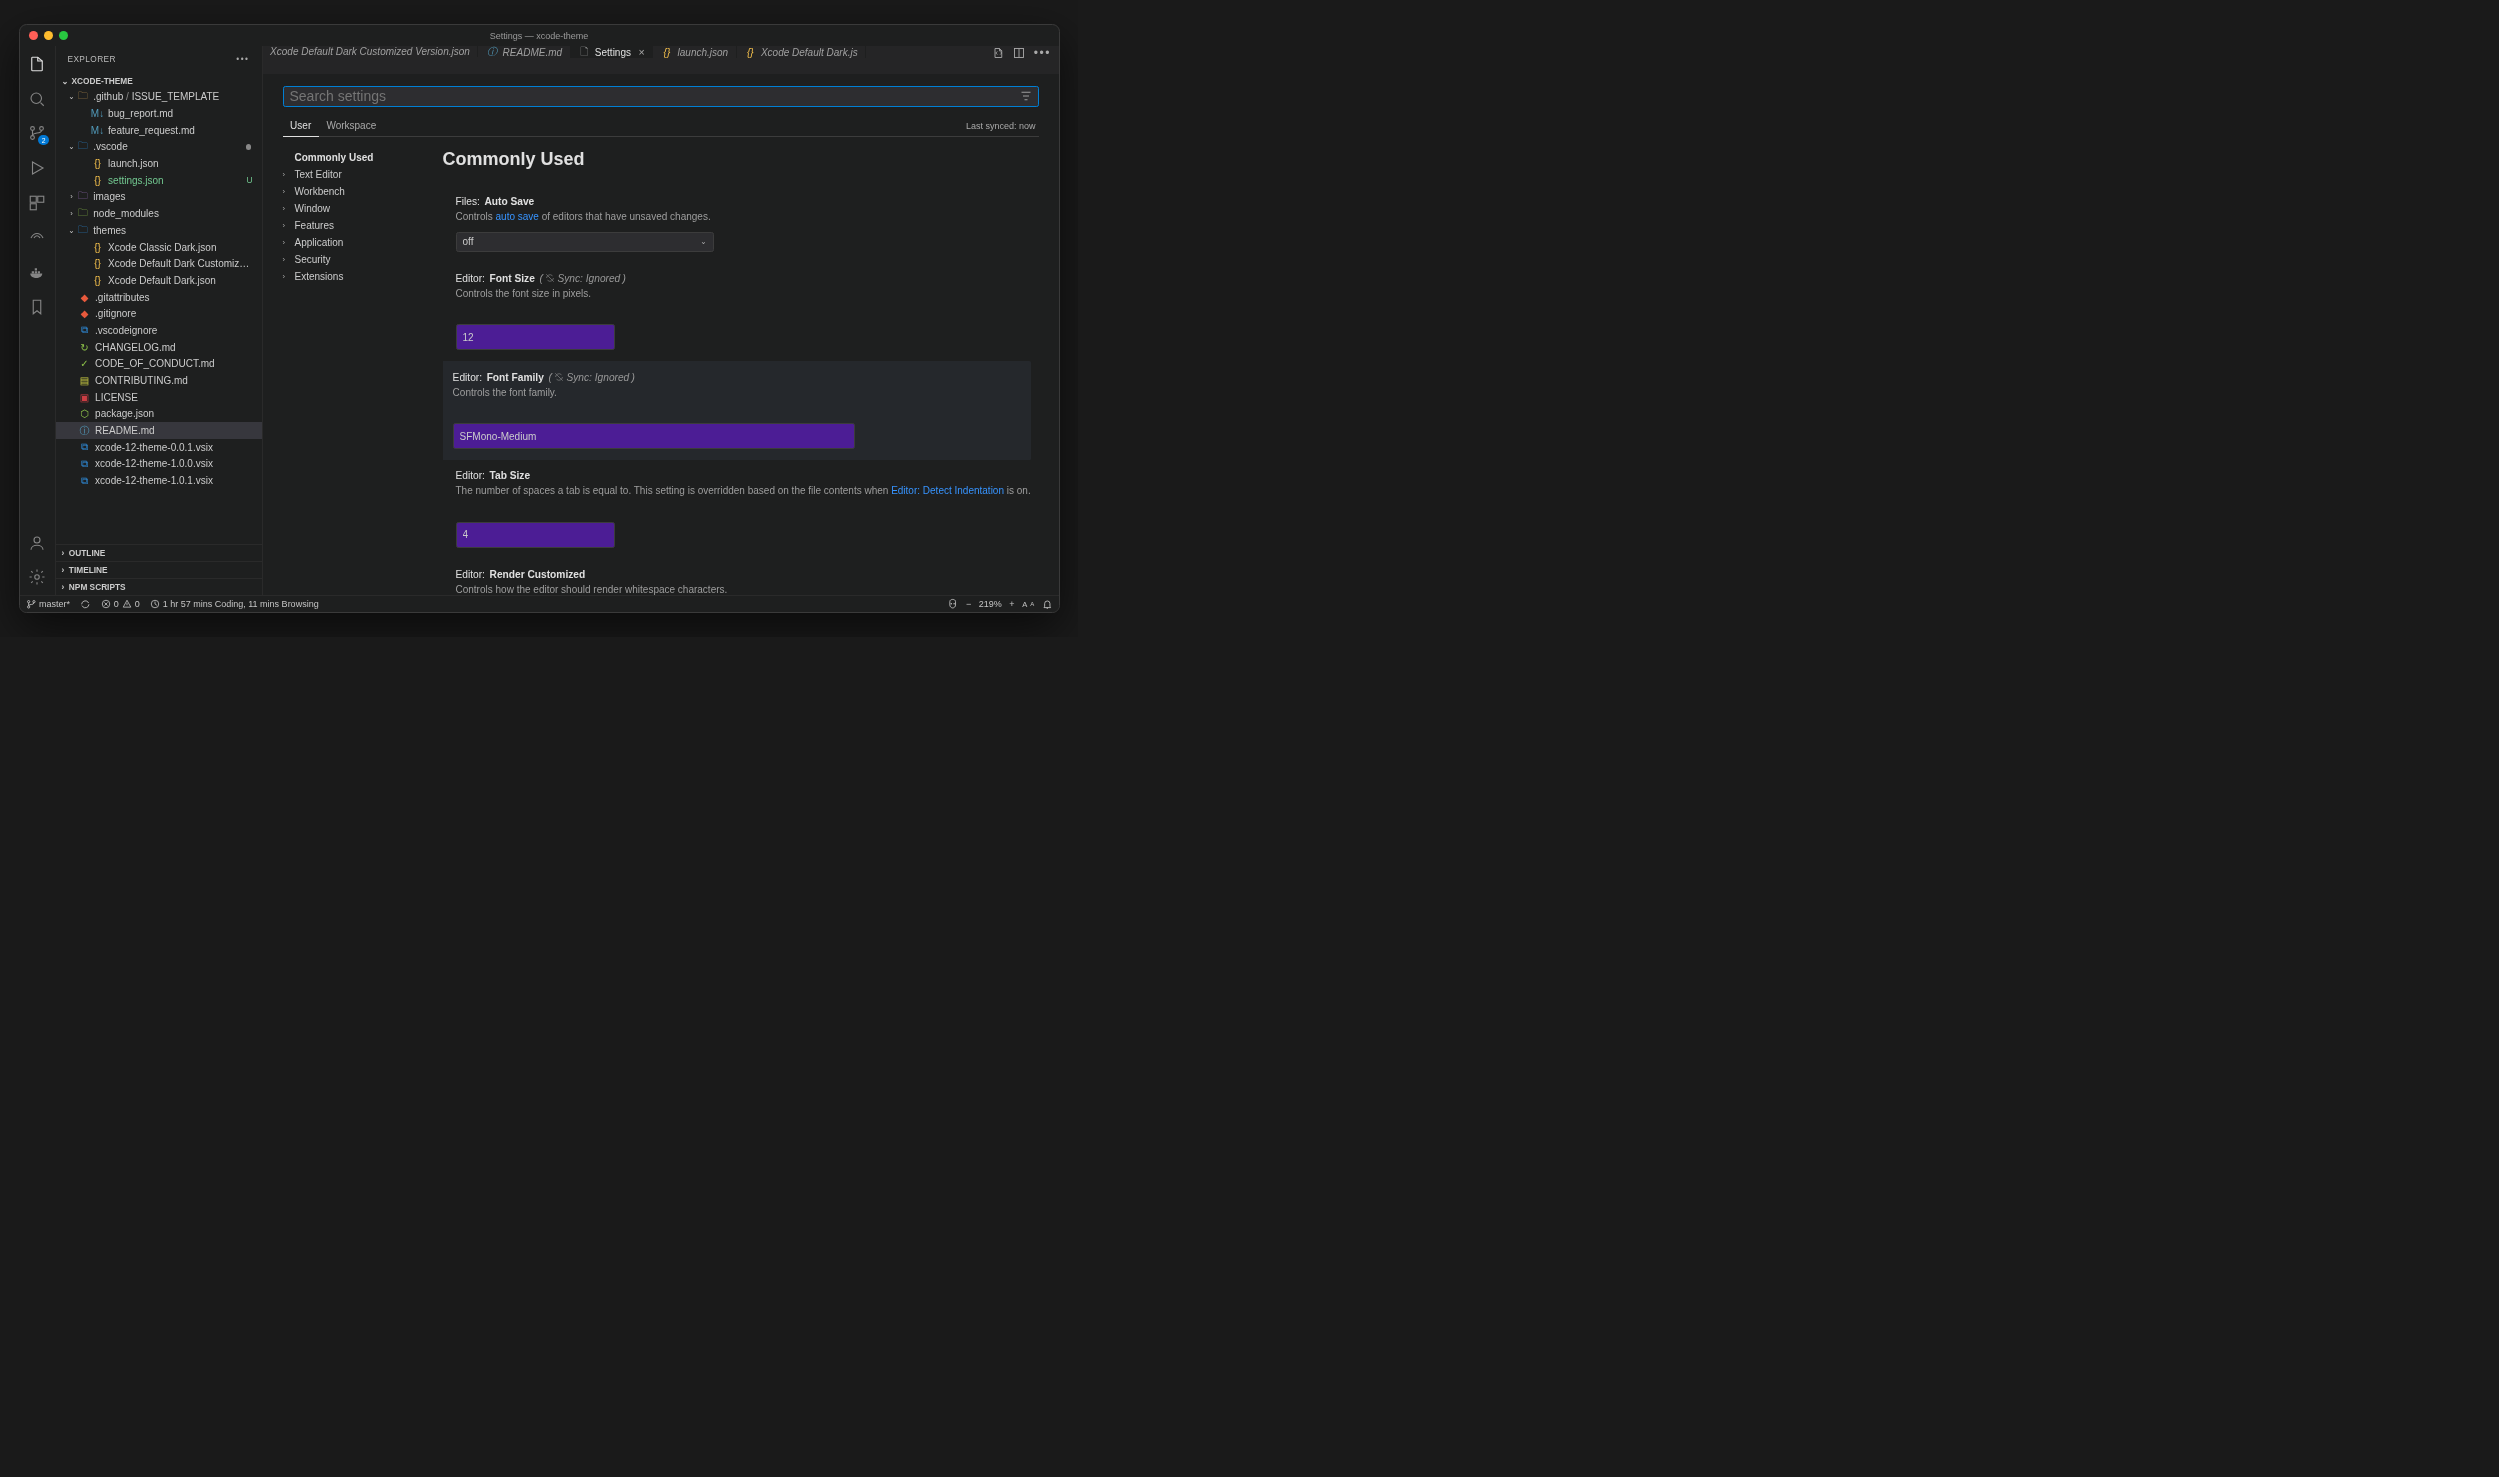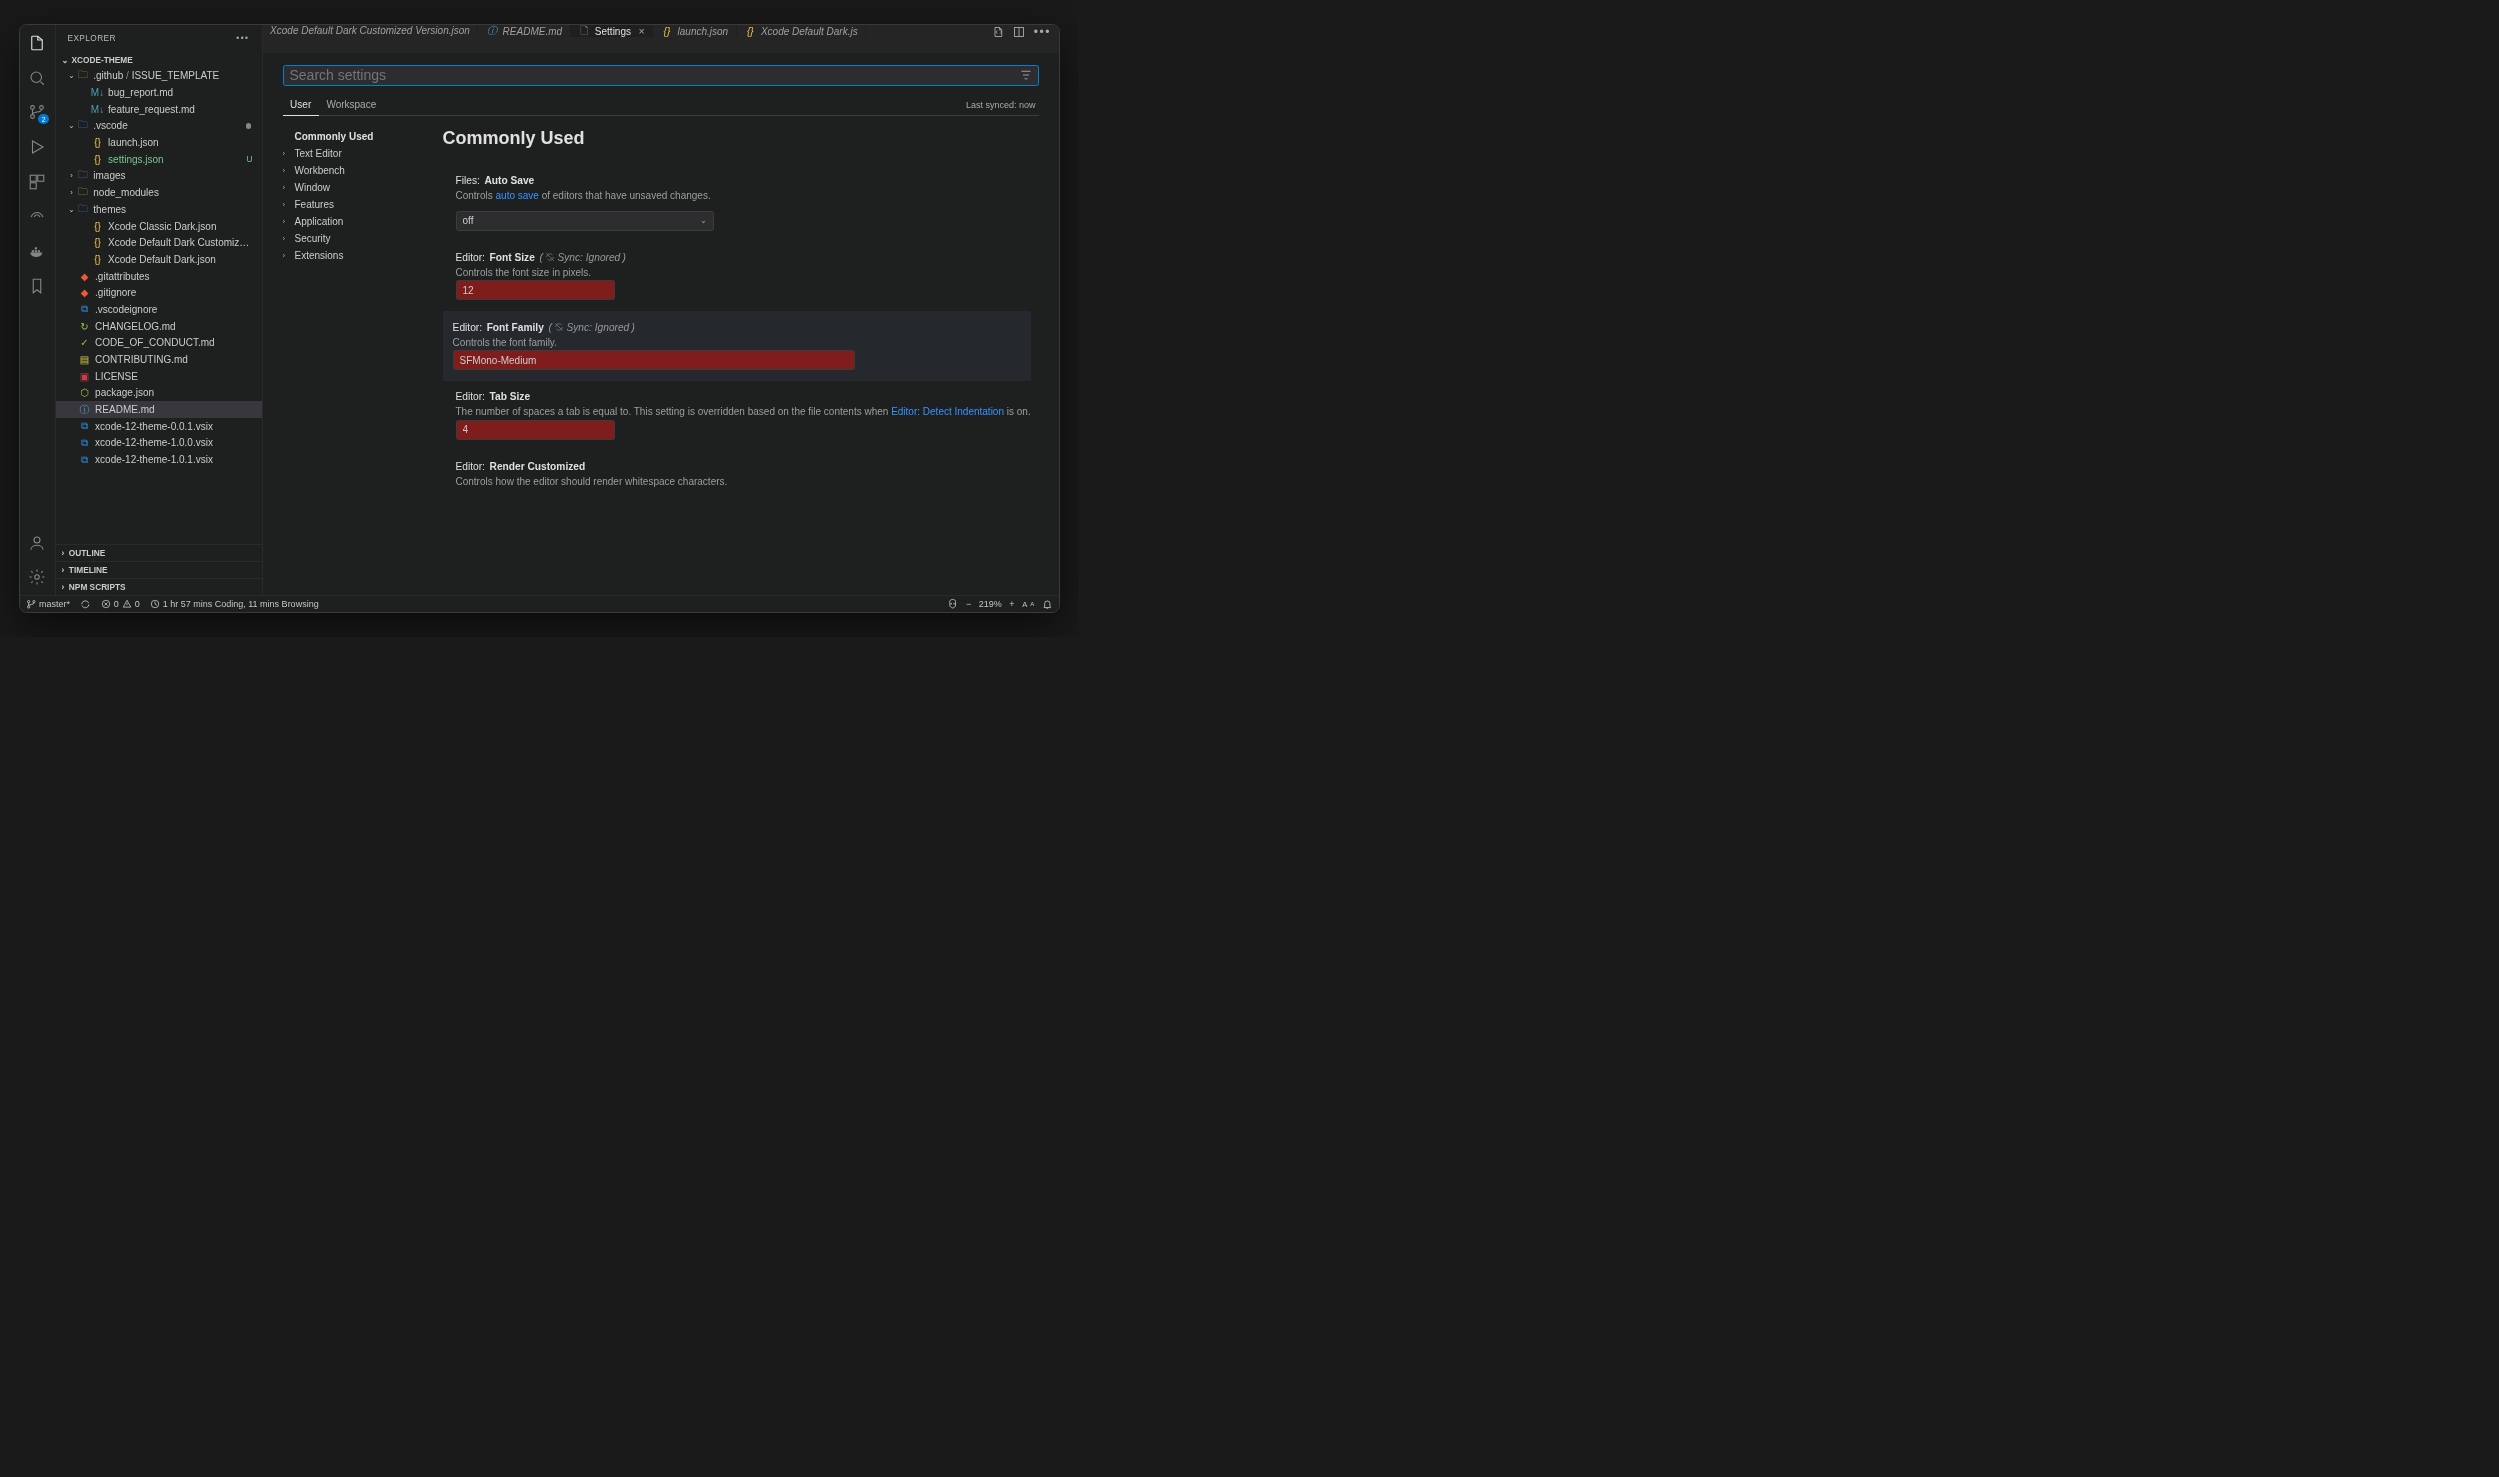--- a/index.html
+++ b/index.html
@@ -72,33 +72,41 @@
   .setting { padding:10.6px 0 10.6px 12px; border-left:1.5px solid transparent;}
   .setting.hl { background:#25282c; border-left:1.5px solid #0078d4; border-radius:1.5px; margin-left:-1.5px; padding-left:10.6px;}
   .setting-title { font-size:10.2px; font-weight:600; color:#e0e0e0; display:flex; align-items:center; gap:4.6px;}
   .setting-title .prefix { font-weight:400;}
   .sync-tag { font-style:italic; font-weight:400; color:#989898; display:flex; align-items:center; gap:2.3px;}
   .sync-tag svg { opacity:.7;}
   .setting-desc { font-size:10px; color:#9e9e9e; margin-top:3px; line-height:1.45;}
   .setting-desc a { color:#3794ff; text-decoration:none;}
   .select { margin-top:7.6px; width:258px; height:20px; background:#2d2d30; border:0.8px solid #3c3c3c; border-radius:2.3px; display:flex; align-items:center; padding:0 6px; color:#ccc; font-size:10px; justify-content:space-between;}
   .select .chev { font-size:7.6px; color:#aaa;}
-  .input { margin-top:0; width:159px; height:20px; background:#7f1d1d; border:0.8px solid #3c3c3c; border-radius:2.3px; color:#ccc; font-size:10px; padding:0 6px; outline:none;}
+  .input { margin-top:23px; width:159px; height:20px; background:#4c1d95; border:0.8px solid #3c3c3c; border-radius:2.3px; color:#ccc; font-size:10px; padding:12px 6px; outline:none;}
   .input.wide { width:402px;}
   
   .status { height:16.7px; background:#1e1f1f; border-top:0.8px solid #2a2a2a; display:flex; align-items:center; font-size:9px; color:#c5c5c5; padding:0 6px; gap:10px;}
   .status .right { margin-left:auto; display:flex; align-items:center; gap:7.6px;}
   .status .item { display:flex; align-items:center; gap:3px; cursor:pointer;}
   svg { display:block; }
 </style>
 </head>
 <body>
 
 <div class="window">
 
+  <div class="titlebar">
+    <div class="traffic">
+      <div class="dot red"></div>
+      <div class="dot yellow"></div>
+      <div class="dot green"></div>
+    </div>
+    <div class="wintitle">Settings — xcode-theme</div>
+  </div>
 
   <div class="body">
 
     <div class="activity">
       <div class="ab active">
         <svg width="18" height="18" viewBox="0 0 24 24" fill="none" stroke="currentColor" stroke-width="1.5">
             <path d="M13 3H6a1 1 0 0 0-1 1v16a1 1 0 0 0 1 1h12a1 1 0 0 0 1-1V8l-6-5z"></path>
             <path d="M13 3v5h6"></path>
           </svg>
       </div>

